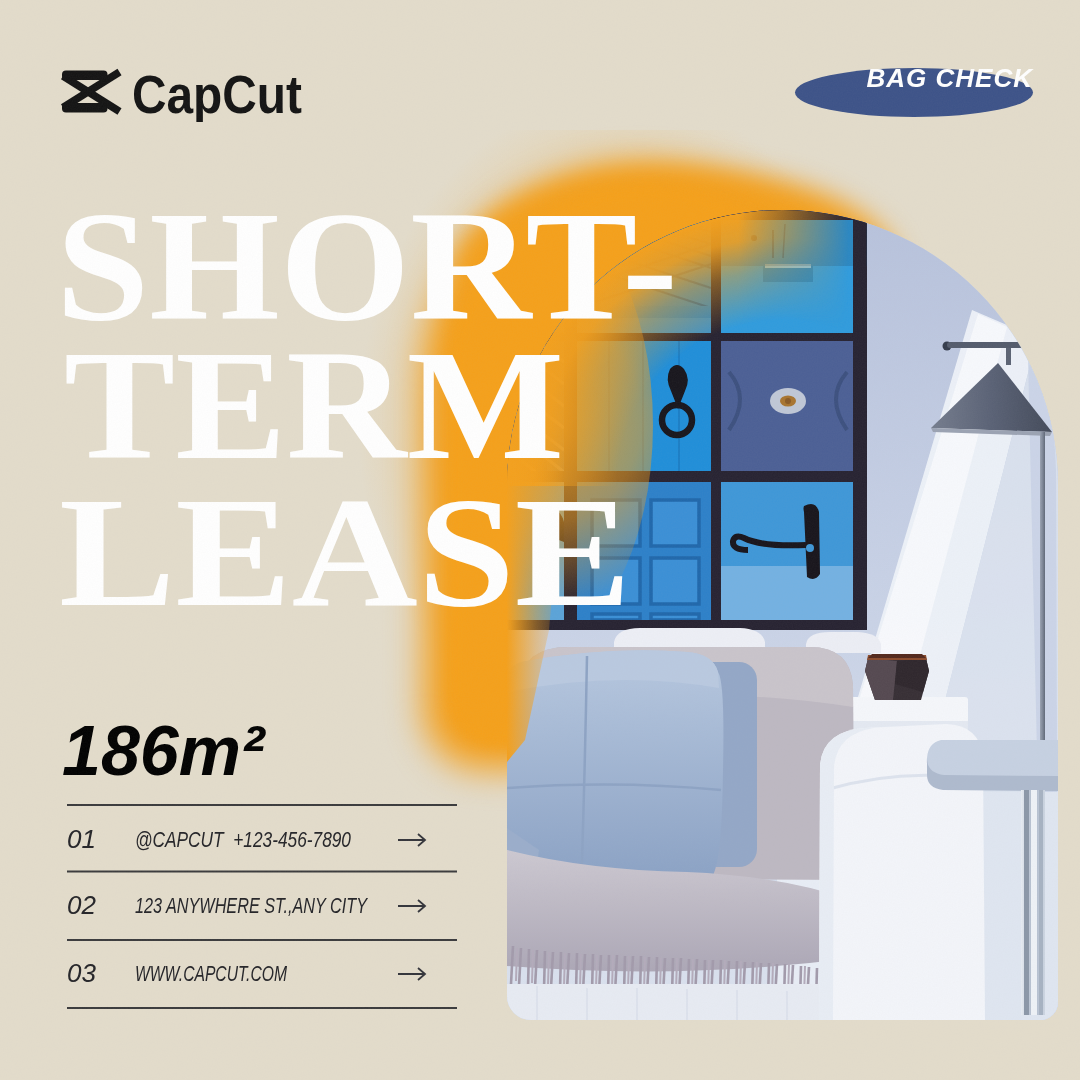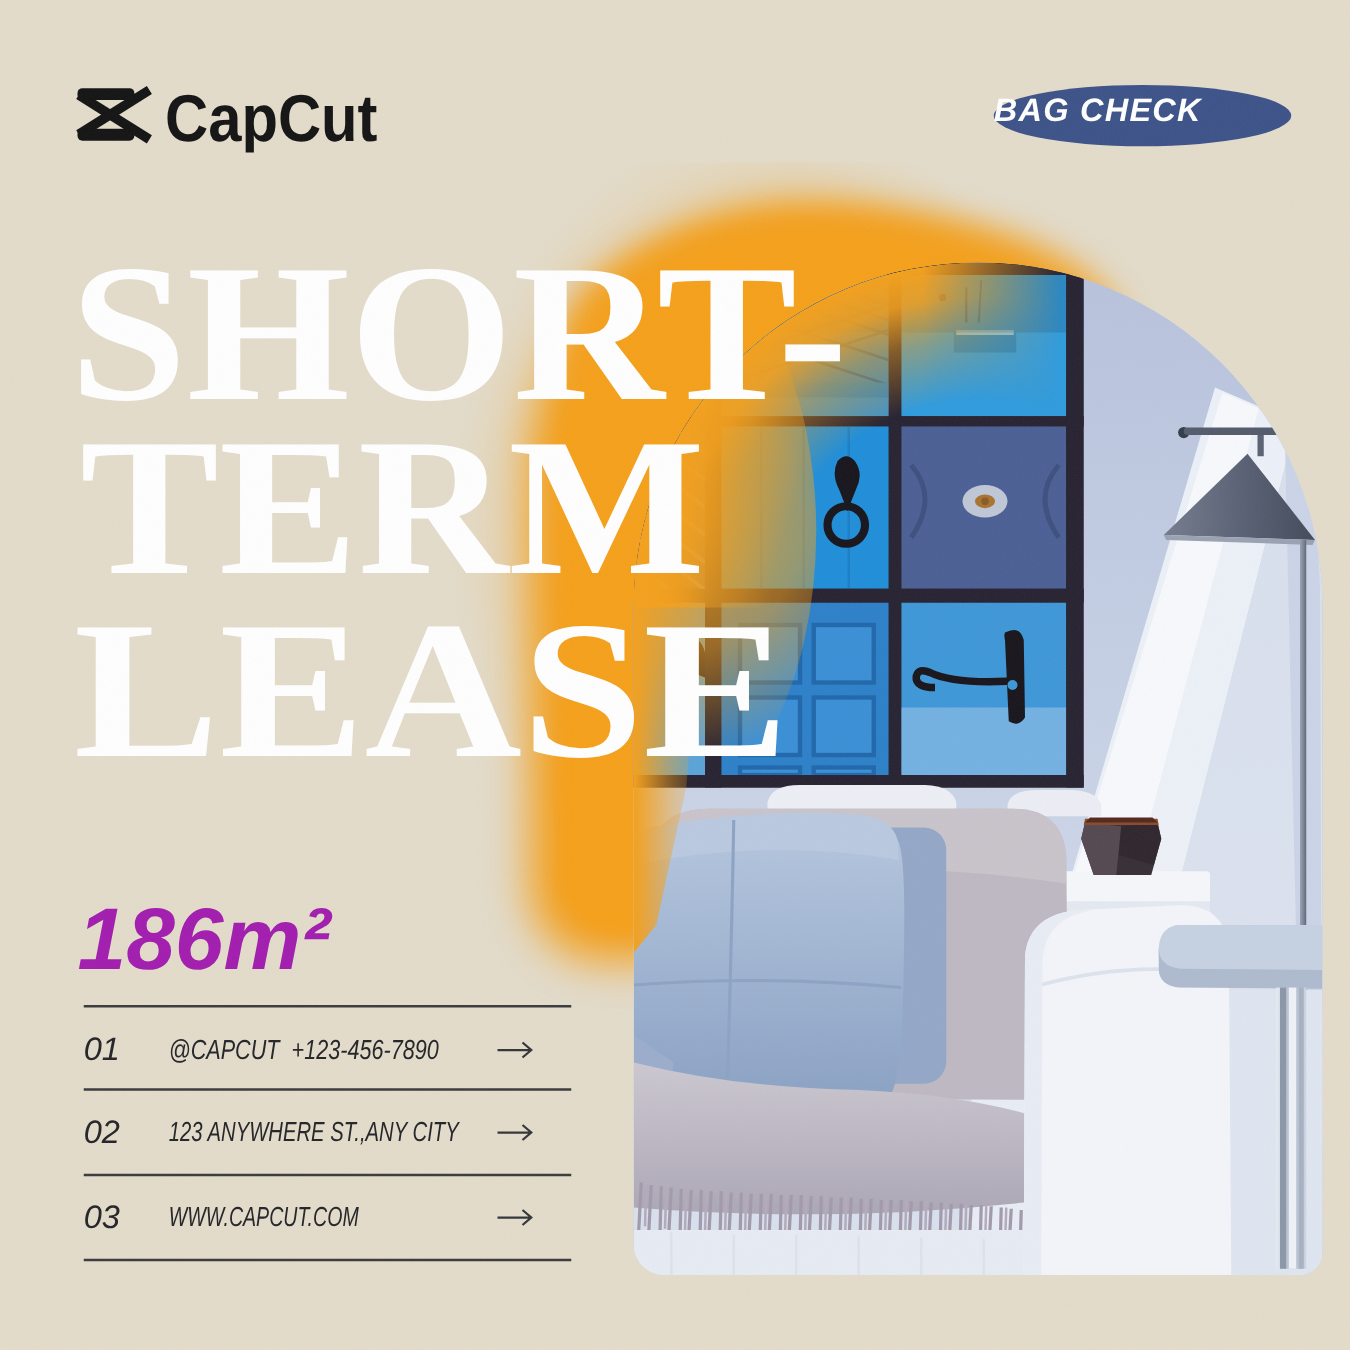--- a/index.html
+++ b/index.html
@@ -338,25 +338,25 @@
       <line x1="5" y1="45.5" x2="61.5" y2="10"></line>
     </g>
     <g fill="#131313">
       <rect x="4" y="8.5" width="45.5" height="9.5" rx="4"></rect>
       <rect x="4" y="41" width="45.5" height="9.5" rx="4"></rect>
     </g>
     <text x="74" y="51" font-family="Liberation Sans, sans-serif" font-weight="700" font-size="53" fill="#131313" textLength="170" lengthAdjust="spacingAndGlyphs">CapCut</text>
   </svg>
 
   <div class="abs" style="left:795px;top:68px;width:238px;height:49px;background:#3c5288;border-radius:50%;"></div>
-  <div class="abs" style="left:795px;top:64px;width:238px;height:49px;display:flex;align-items:center;justify-content:flex-start;">
+  <div class="abs" style="left:795px;top:54px;width:238px;height:49px;display:flex;align-items:center;justify-content:flex-end;">
     <span style="font-style:italic;font-weight:700;font-size:26px;color:#fff;letter-spacing:1px;">BAG CHECK</span>
   </div>
 
-  <div class="abs" style="left:62px;top:711px;font-style:italic;font-size:70px;font-weight:700;color:#a21caf;letter-spacing:0;">186m²</div>
+  <div class="abs" style="left:62px;top:711px;font-style:italic;font-size:70px;font-weight:700;color:#000000;letter-spacing:0;">186m²</div>
 
   <svg class="abs" style="left:0;top:780px;" width="520" height="240" viewBox="0 0 520 240">
     <g stroke="#3a3a3c" stroke-width="2">
       <line x1="67" y1="25" x2="457" y2="25"></line>
       <line x1="67" y1="91.5" x2="457" y2="91.5"></line>
       <line x1="67" y1="160" x2="457" y2="160"></line>
       <line x1="67" y1="228" x2="457" y2="228"></line>
     </g>
     <g fill="#242428" font-style="italic" font-family="Liberation Sans, sans-serif">
       <text x="67" y="68" font-size="26">01</text>

